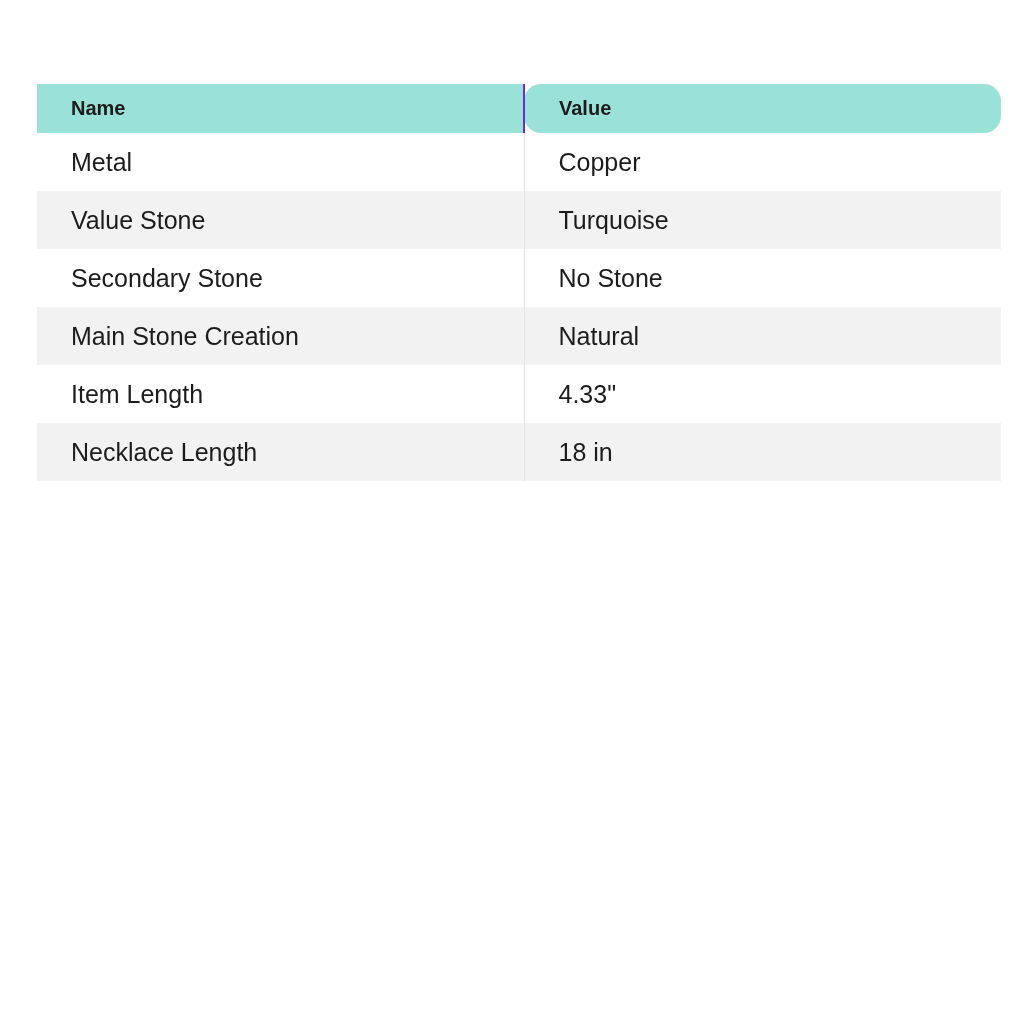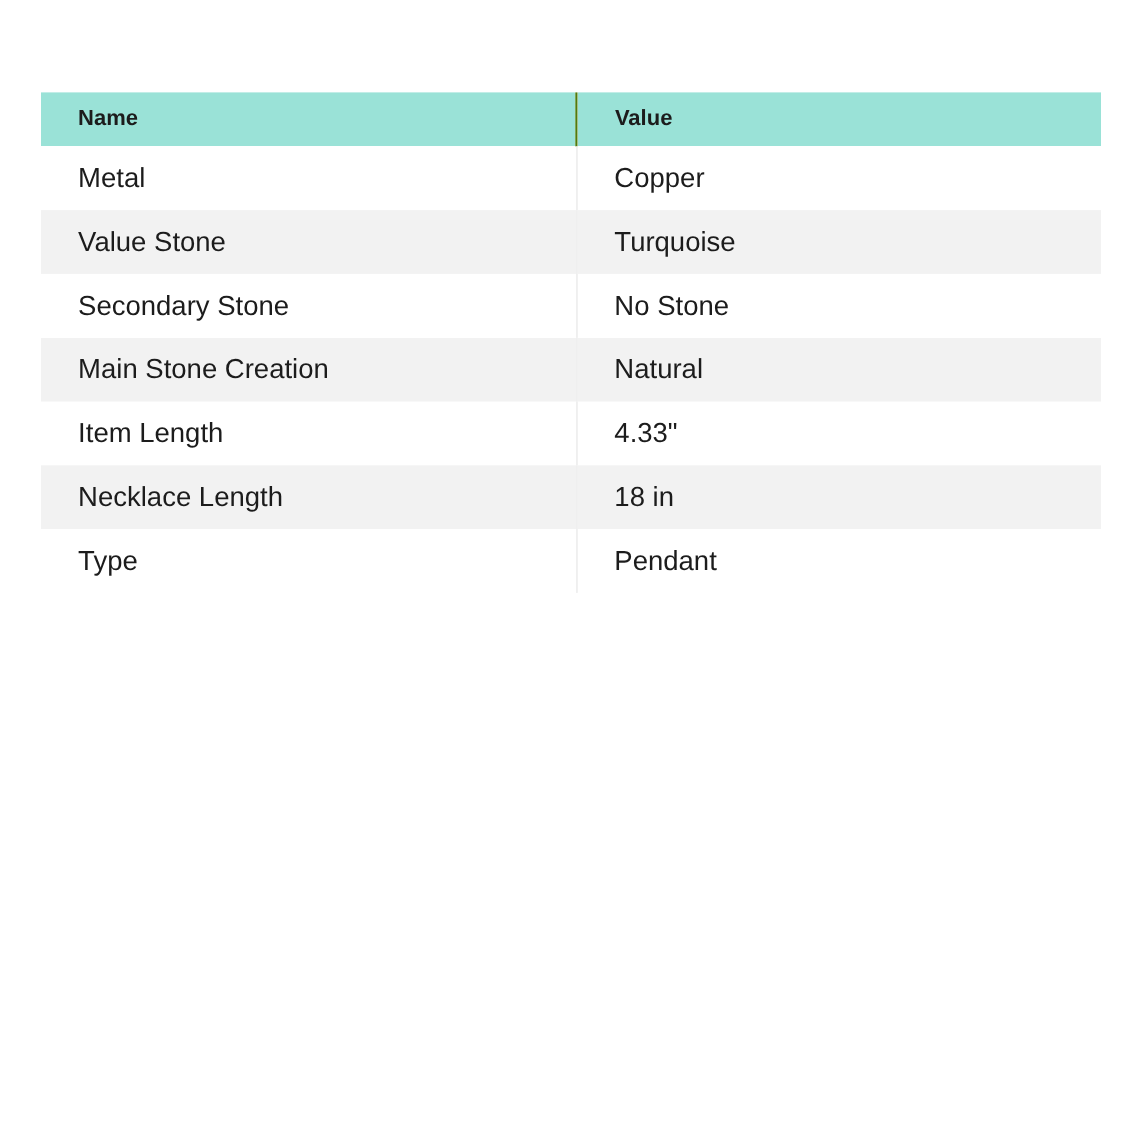--- a/index.html
+++ b/index.html
@@ -39,21 +39,22 @@
     white-space: nowrap;
   }
   th:first-child, td:first-child { width: 487px; margin-top: 48px; }
   thead th {
     background: var(--header-bg);
     height: 49px;
     font-weight: 700;
     font-size: 20px;
   }
   thead th.value-col {
-    border-left: 2px solid #4d7c0f;
+    border-left: 2px solid #6d28d9;
+    border-radius: 17px;
   }
   tbody td {
     height: 58px;
     background: var(--row-bg);
   }
   tbody td.value-cell {
     border-left: 1px solid var(--divider);
   }
   tbody tr:nth-child(even) td {
     background: var(--row-alt-bg);
@@ -88,19 +89,15 @@
           <td class="value-cell">Natural</td>
         </tr>
         <tr>
           <td class="name-cell">Item Length</td>
           <td class="value-cell">4.33"</td>
         </tr>
         <tr>
           <td class="name-cell">Necklace Length</td>
           <td class="value-cell">18 in</td>
         </tr>
-        <tr>
-          <td class="name-cell">Type</td>
-          <td class="value-cell">Pendant</td>
-        </tr>
       </tbody>
   </table>
 </div>
 
 </body></html>

